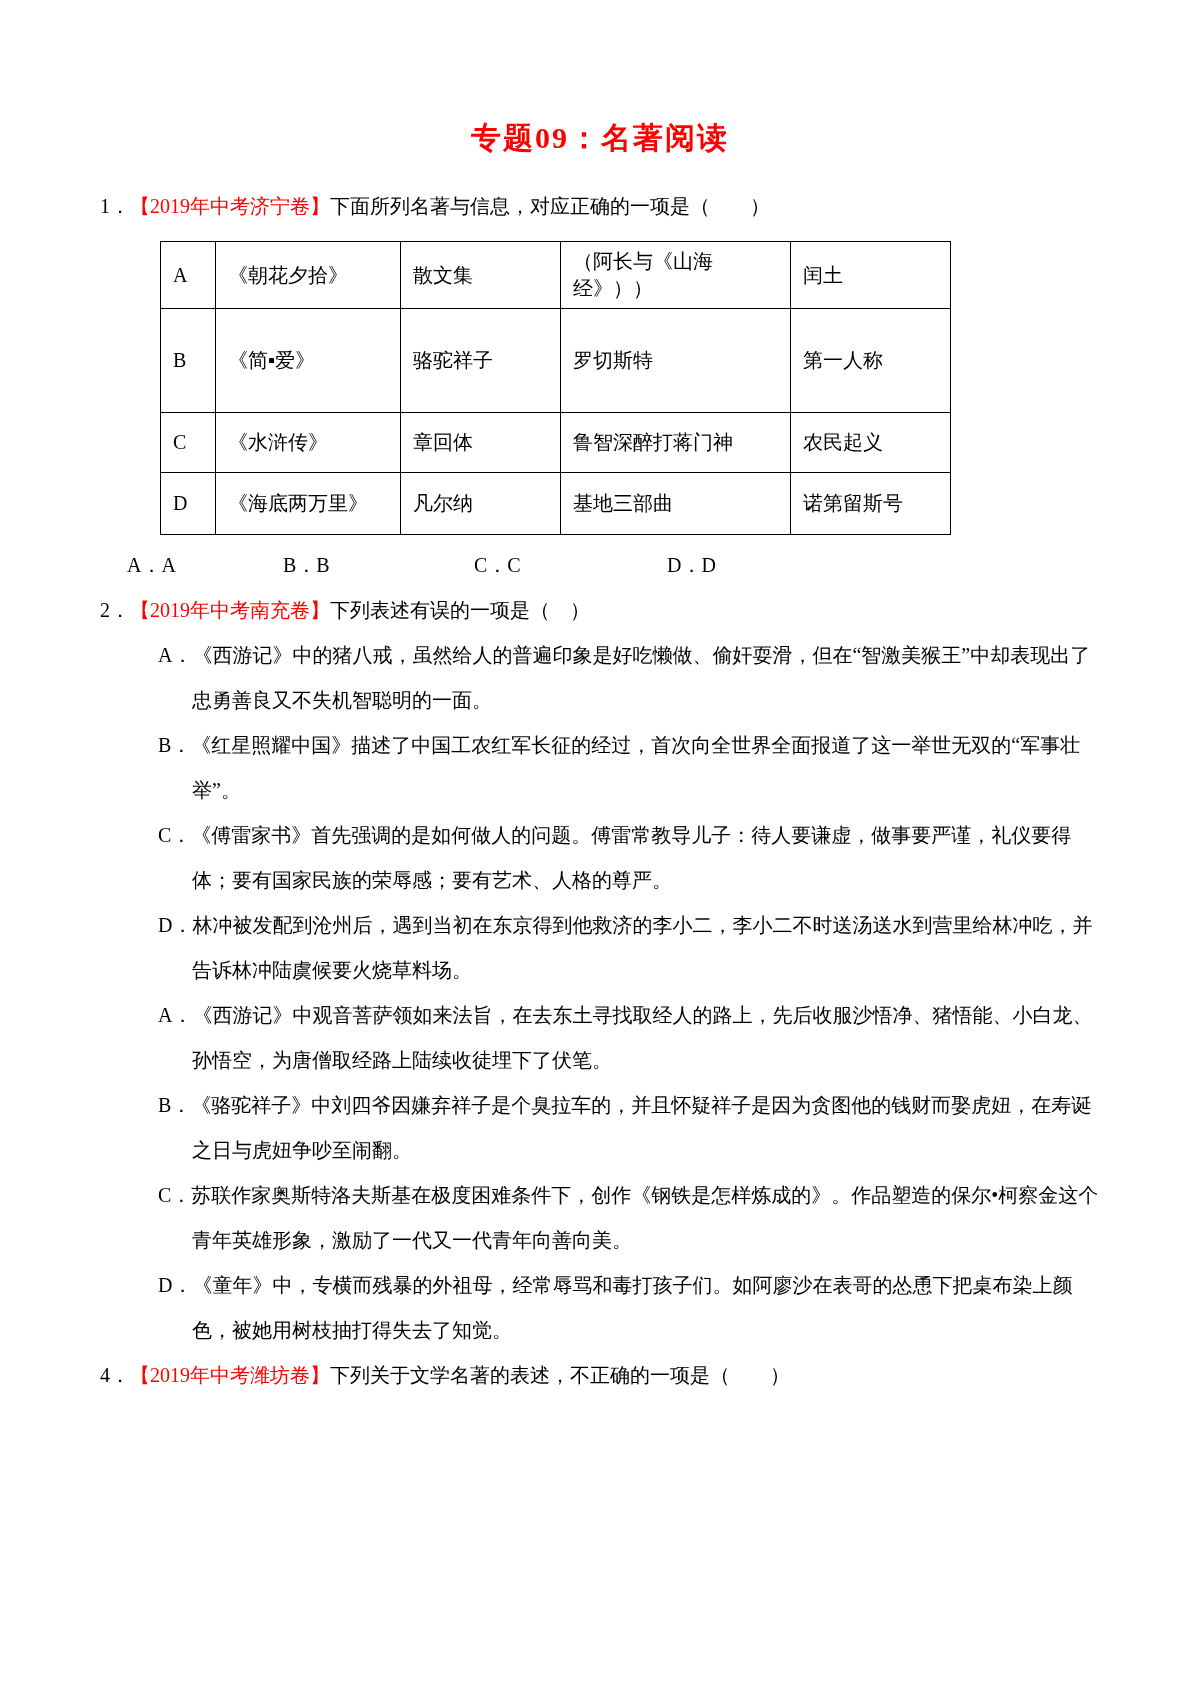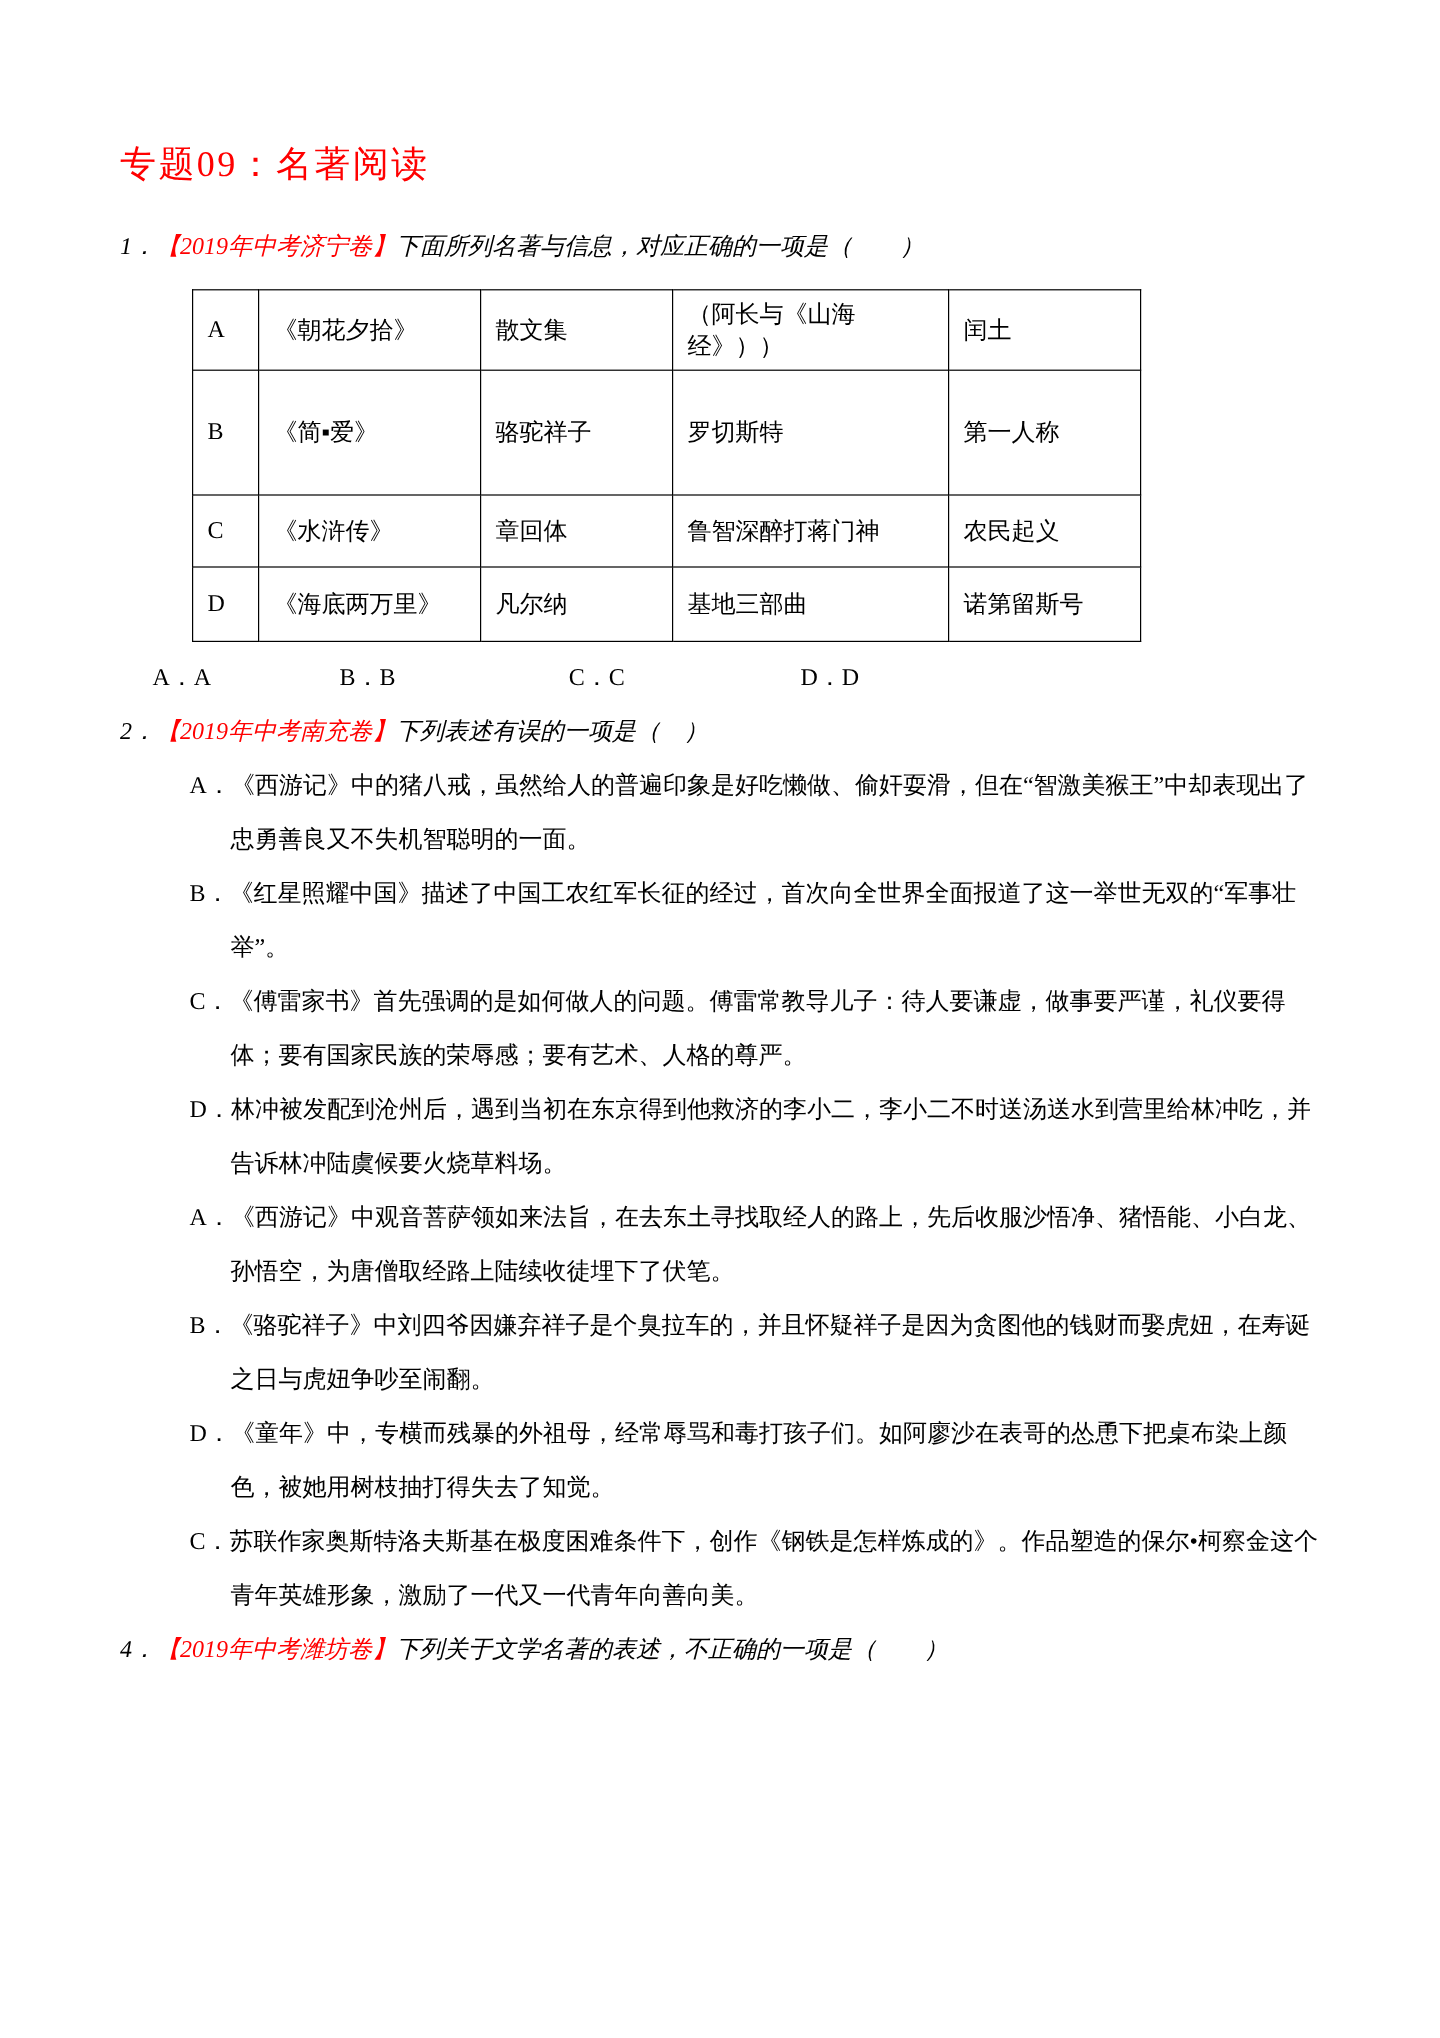--- a/index.html
+++ b/index.html
@@ -9,31 +9,31 @@
     font-family: "Liberation Serif", "DejaVu Serif", serif;
     color: #000000;
   }
   .page {
     width: 1200px;
     min-height: 1698px;
     padding: 118px 100px 60px 100px;
     background: #ffffff;
   }
   .doc-title {
+    text-align: center;
     color: #ff0000;
     font-size: 30px;
-    font-weight: normal;
+    font-weight: bold;
     letter-spacing: 2px;
     margin-bottom: 26px;
     line-height: 40px;
   }
   .q-head {
     font-size: 20px;
     line-height: 45px;
-    font-style: italic;
   }
   .q-num { display: inline; }
   .q-tag { color: #ff0000; display: inline; }
   .q-stem { display: inline; }
 
   .q-table {
     border-collapse: collapse;
     margin: 12px 0 8px 60px;
     table-layout: fixed;
   }
@@ -131,22 +131,22 @@
     </div>
     <div class="option">A．《西游记》中的猪八戒，虽然给人的普遍印象是好吃懒做、偷奸耍滑，但在“智激美猴王”中却表现出了忠勇善良又不失机智聪明的一面。</div>
     <div class="option">B．《红星照耀中国》描述了中国工农红军长征的经过，首次向全世界全面报道了这一举世无双的“军事壮举”。</div>
     <div class="option">C．《傅雷家书》首先强调的是如何做人的问题。傅雷常教导儿子：待人要谦虚，做事要严谨，礼仪要得体；要有国家民族的荣辱感；要有艺术、人格的尊严。</div>
     <div class="option">D．林冲被发配到沧州后，遇到当初在东京得到他救济的李小二，李小二不时送汤送水到营里给林冲吃，并告诉林冲陆虞候要火烧草料场。</div>
   </div>
 
   <div>
     <div class="option">A．《西游记》中观音菩萨领如来法旨，在去东土寻找取经人的路上，先后收服沙悟净、猪悟能、小白龙、孙悟空，为唐僧取经路上陆续收徒埋下了伏笔。</div>
     <div class="option">B．《骆驼祥子》中刘四爷因嫌弃祥子是个臭拉车的，并且怀疑祥子是因为贪图他的钱财而娶虎妞，在寿诞之日与虎妞争吵至闹翻。</div>
+    <div class="option">C．苏联作家奥斯特洛夫斯基在极度困难条件下，创作《钢铁是怎样炼成的》。作品塑造的保尔•柯察金这个青年英雄形象，激励了一代又一代青年向善向美。</div>
     <div class="option">D．《童年》中，专横而残暴的外祖母，经常辱骂和毒打孩子们。如阿廖沙在表哥的怂恿下把桌布染上颜色，被她用树枝抽打得失去了知觉。</div>
-    <div class="option">C．苏联作家奥斯特洛夫斯基在极度困难条件下，创作《钢铁是怎样炼成的》。作品塑造的保尔•柯察金这个青年英雄形象，激励了一代又一代青年向善向美。</div>
   </div>
 
   <div>
     <div class="q-head">
       <span class="q-num">4．</span><span class="q-tag">【2019年中考潍坊卷】</span><span class="q-stem">下列关于文学名著的表述，不正确的一项是（　　）</span>
     </div>
   </div>
 
 </div>
 

